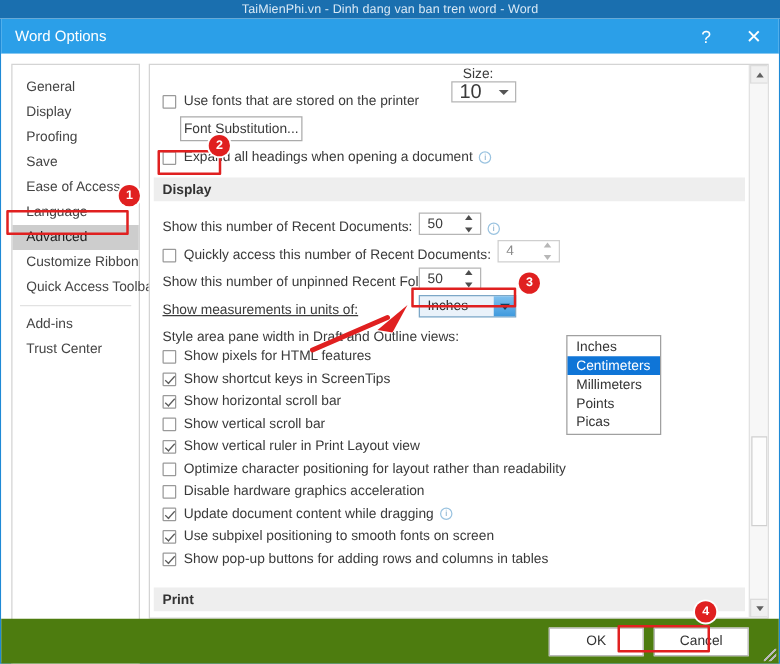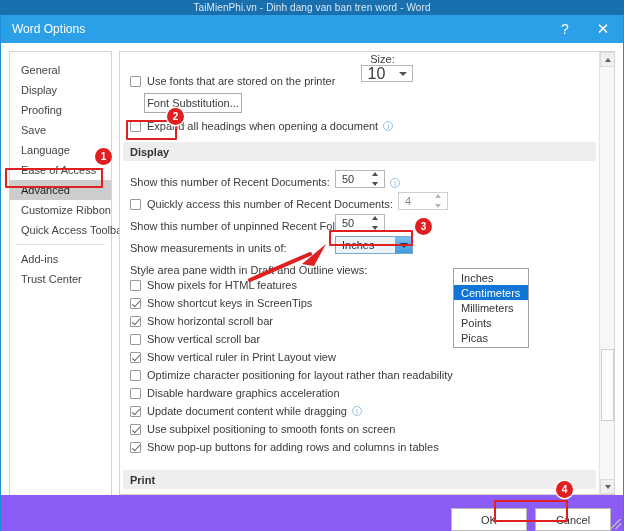--- a/index.html
+++ b/index.html
@@ -309,23 +309,23 @@
     width: 13px; height: 72px;
     background: #fdfdfd;
     border: 1px solid #cfcfcf;
   }
   .vs-bottom { position:absolute; left:0; bottom:0; }
 
   
   .dlg-footer {
     position: relative;
     height: 36px;
-    background: #8b5cf6;
-    display: flex; align-items: flex-end; justify-content: flex-end;
-    padding-right: 12px;
+    background: #4d7c0f;
+    display: flex; align-items: center; justify-content: flex-end;
+    padding-right: 24px;
     gap: 8px;
   }
   .footer-btn {
     width: 76px; height: 23px;
     border: 1px solid #b9b9b9;
     background: #ffffff;
     font-size: 11px; color: #333333;
     display: flex; align-items: center; justify-content: center;
     cursor: pointer;
   }
@@ -380,22 +380,22 @@
       </div>
     </div>
 
     <div class="dlg-body">
 
       <div class="sidebar">
         <div class="nav-item">General</div>
         <div class="nav-item">Display</div>
         <div class="nav-item">Proofing</div>
         <div class="nav-item">Save</div>
+        <div class="nav-item">Ease of Access</div>
         <div class="nav-item">Language</div>
-        <div class="nav-item">Ease of Access</div>
         <div class="nav-item selected">Advanced</div>
         <div class="nav-item">Customize Ribbon</div>
         <div class="nav-item">Quick Access Toolbar</div>
         <div class="nav-sep"></div>
         <div class="nav-item">Add-ins</div>
         <div class="nav-item">Trust Center</div>
       </div>
 
       <div class="content-wrap">
         <div class="content">
@@ -454,21 +454,21 @@
             <div class="spin">
               <span>50</span>
               <span class="btns">
                   <i class="up"></i>
                   <i class="down"></i>
                 </span>
             </div>
           </div>
 
           <div class="spin-row">
-            <span style="width:205px;">Show measurements in units of:</span>
+            <span style="width:205px;text-decoration:underline;">Show measurements in units of:</span>
             <div class="units-combo">
               <span>Inches</span>
               <span class="dropbtn"></span>
             </div>
           </div>
 
           <div class="spin-row">
             <span style="width:205px;">Style area pane width in Draft and Outline views:</span>
           </div>
 

